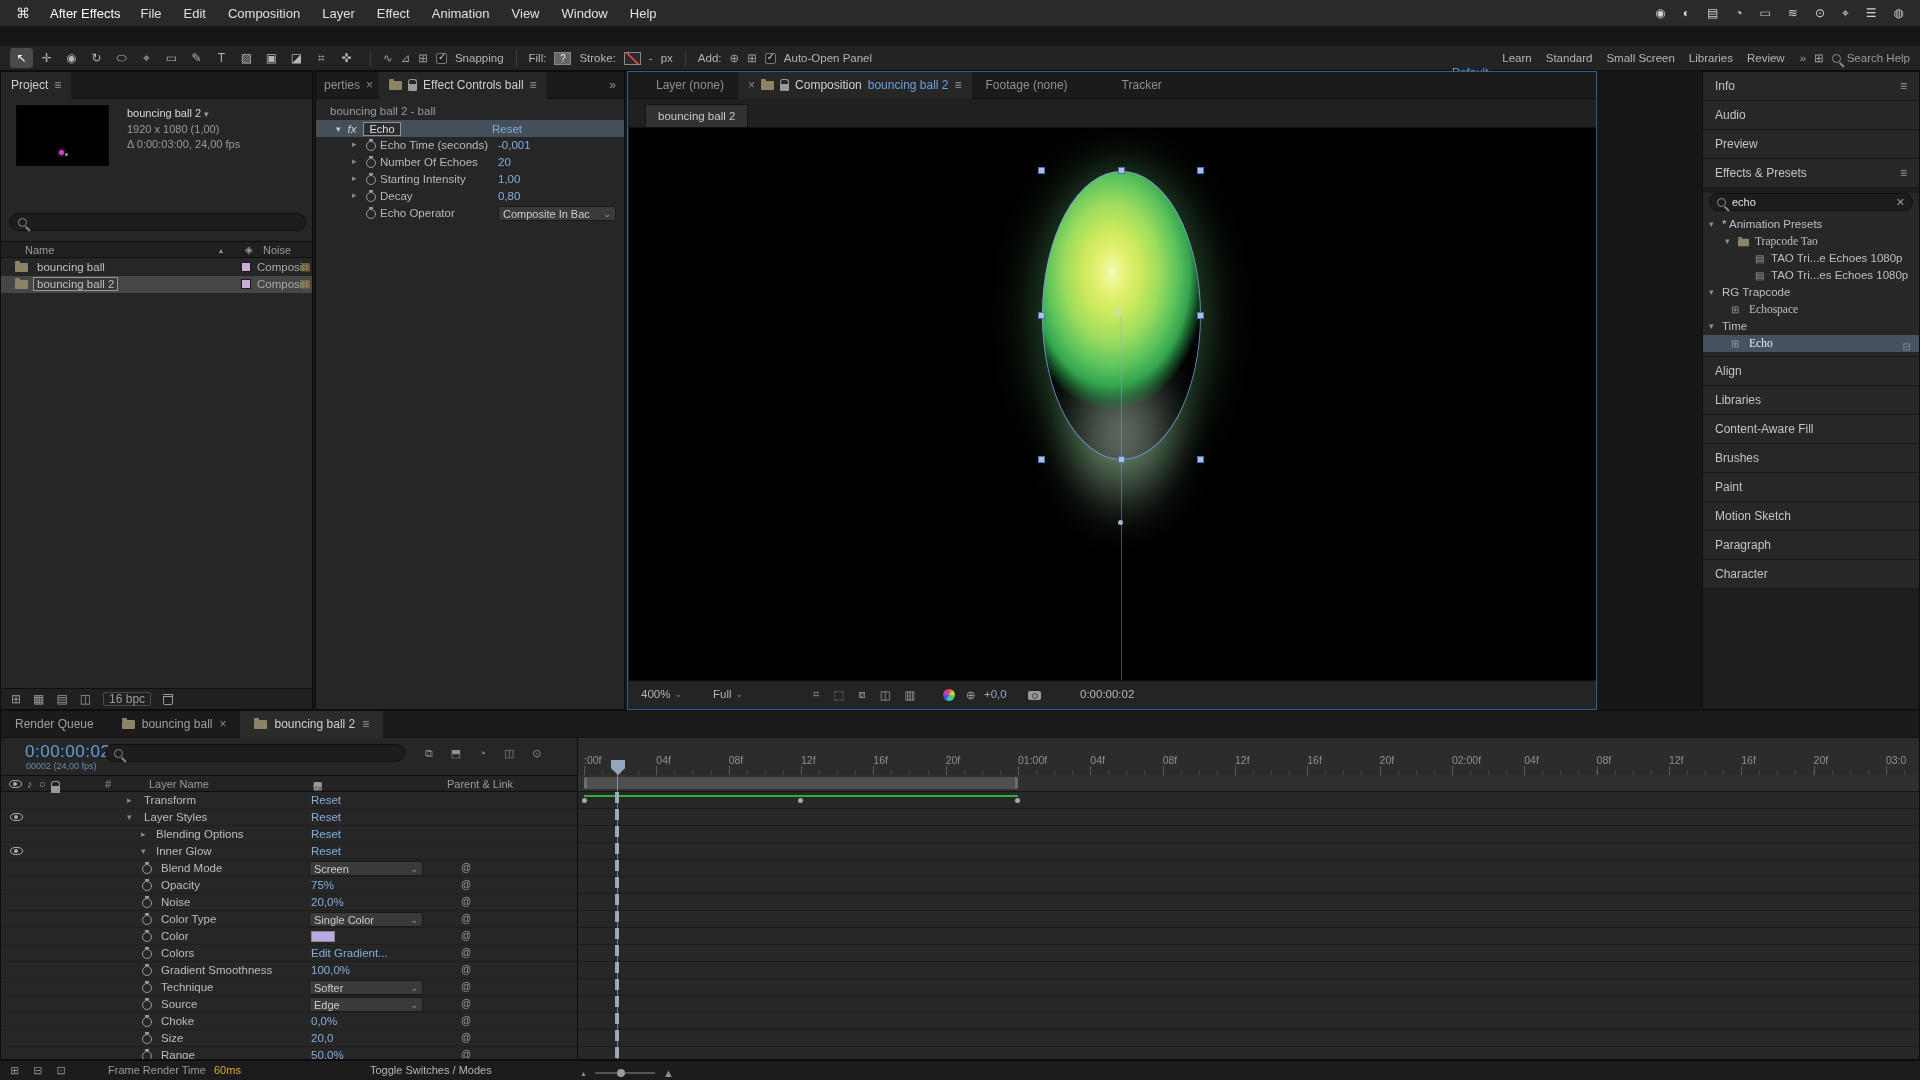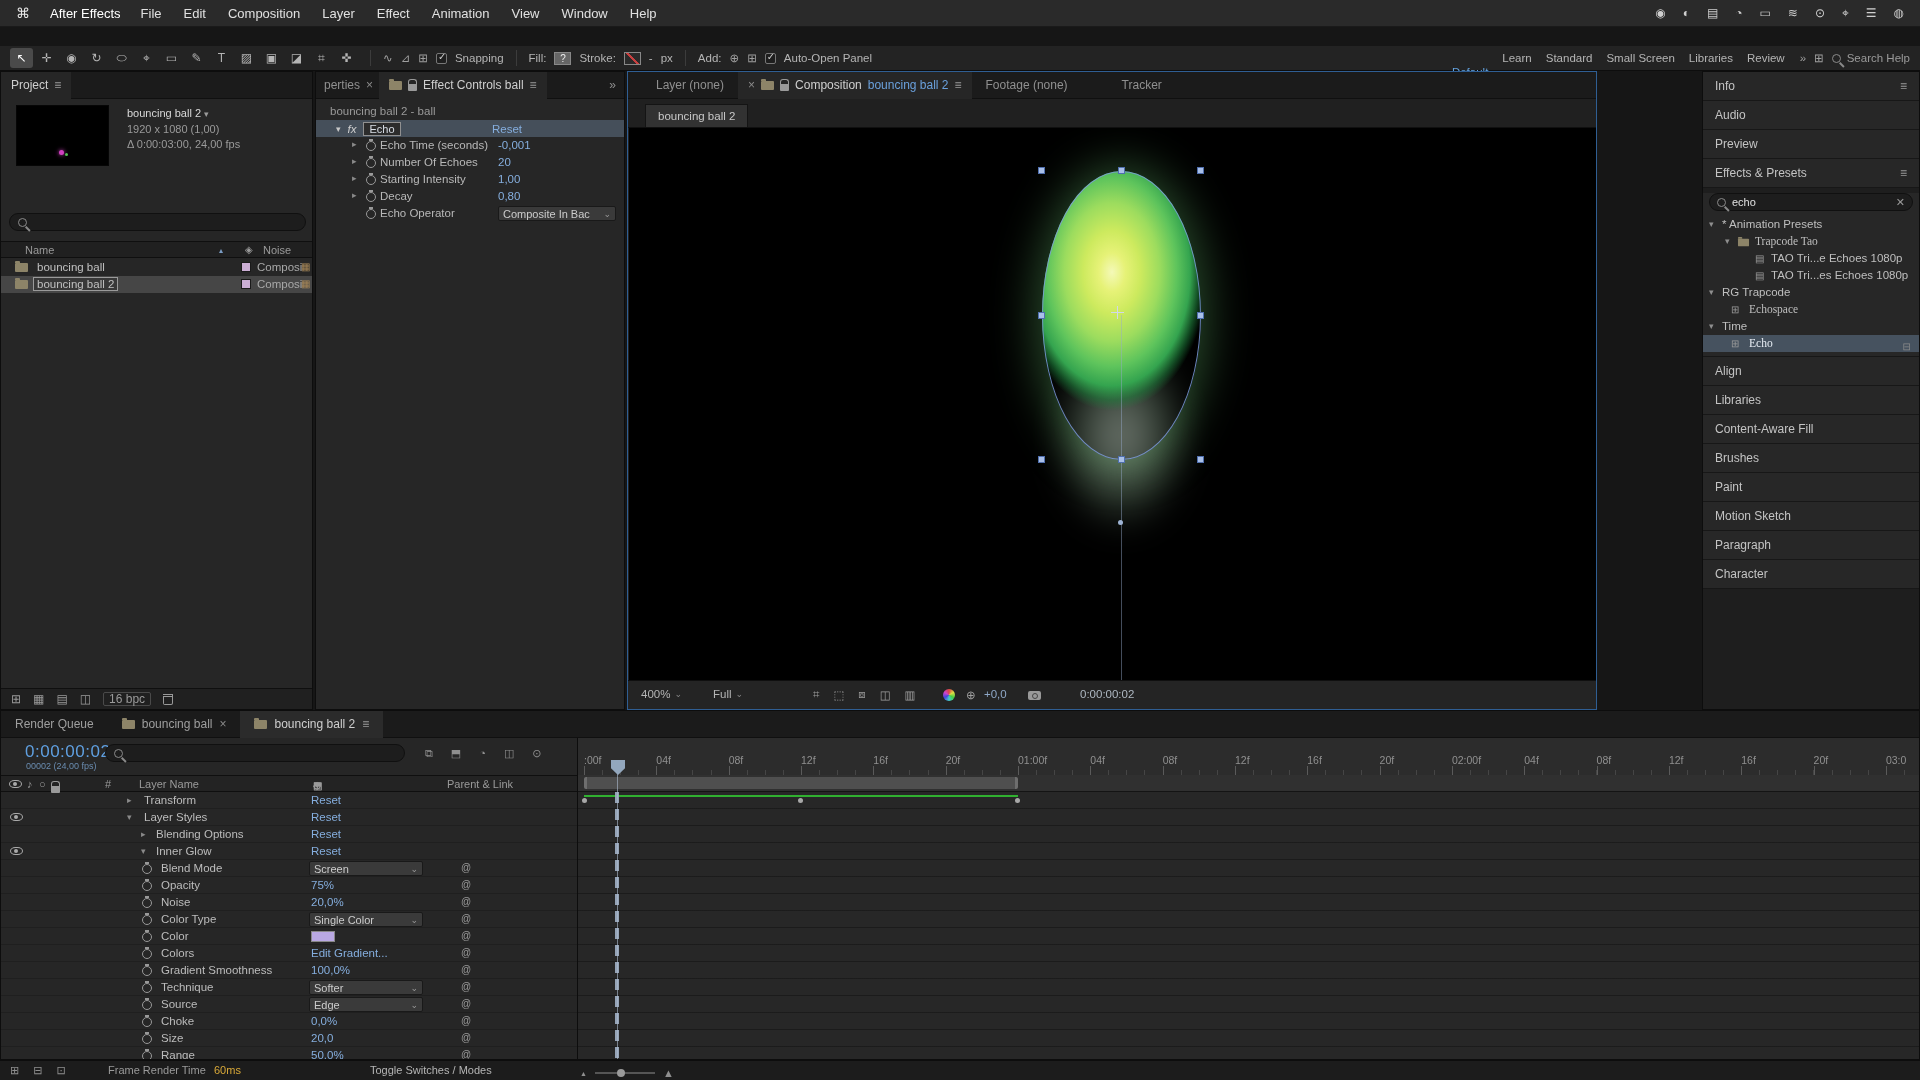--- a/index.html
+++ b/index.html
@@ -599,21 +599,21 @@
       <span>◫</span>
       <span>⊙</span>
     </div>
 
     <div class="tl-colhead">
       <span style="left:8px;top:4px;" class="eyeic"></span>
       <span style="left:26px;">♪</span>
       <span style="left:38px;">○</span>
       <span style="left:50px;top:5px;" class="lockic"></span>
       <span style="left:104px;">#</span>
-      <span style="left:138px;">Layer Name</span>
+      <span style="left:148px;">Layer Name</span>
       <span style="left:312px;display:flex;gap:10px;font-size:10px;">
 
       <span>◇</span>
           <span>✦</span>
           <span>⬒</span>
           <span>◫</span>
           <span>⊙</span>
           <span>⊞</span>
         </span>
       <span style="left:446px;">Parent &amp; Link</span>

